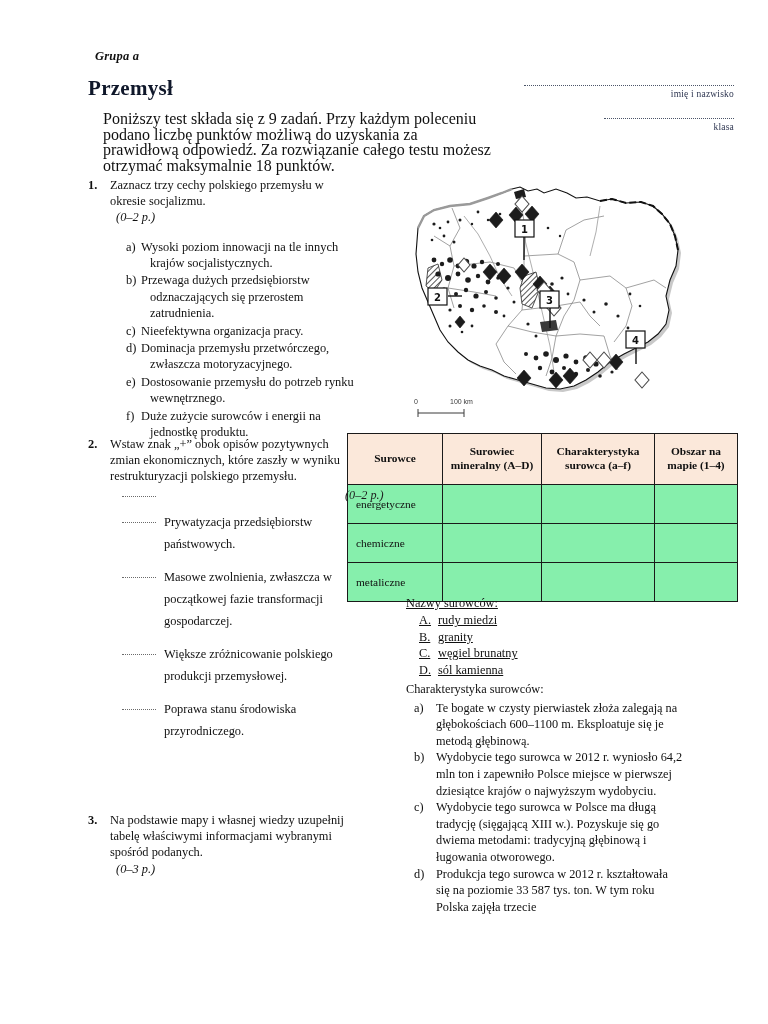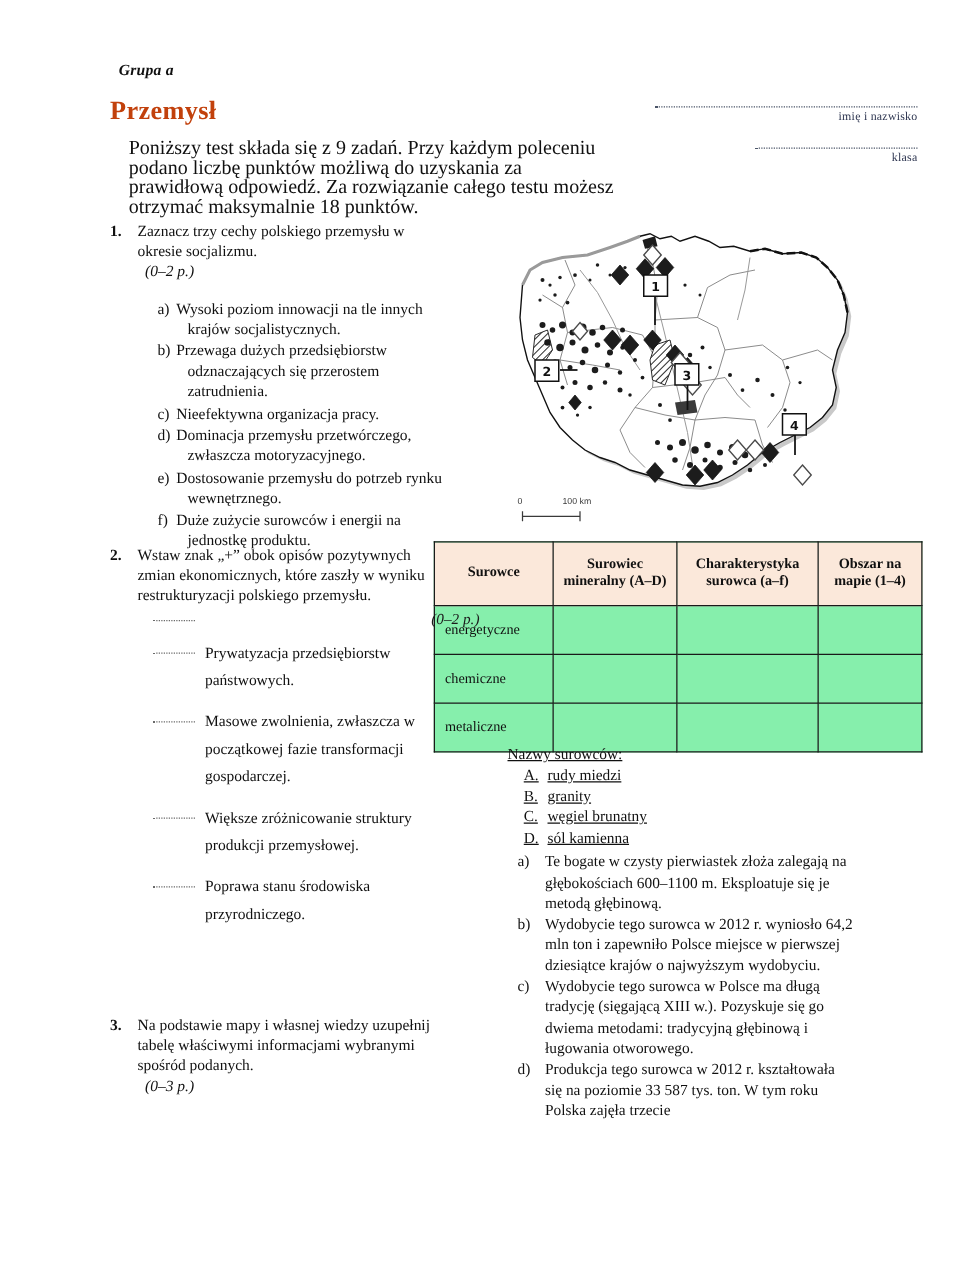--- a/index.html
+++ b/index.html
@@ -31,21 +31,21 @@
     font-weight: bold;
     font-style: italic;
     letter-spacing: 0.2px;
   }
   .title {
     position: absolute;
     left: 88px;
     top: 76px;
     font-size: 21px;
     font-weight: bold;
-    color: #c2410c;
+    color: #0f172a;
     letter-spacing: 0.3px;
   }
   .intro {
     position: absolute;
     left: 71px;
     top: 111px;
     width: 390px;
     font-size: 16px;
     line-height: 15.6px;
     margin-left: 32px;
@@ -282,21 +282,21 @@
         <div class="fill">
           <span class="fill-dots"></span>
           <span class="fill-txt">Prywatyzacja przedsiębiorstw państwowych.</span>
         </div>
         <div class="fill">
           <span class="fill-dots"></span>
           <span class="fill-txt">Masowe zwolnienia, zwłaszcza w początkowej fazie transformacji gospodarczej.</span>
         </div>
         <div class="fill">
           <span class="fill-dots"></span>
-          <span class="fill-txt">Większe zróżnicowanie struktury produkcji przemysłowej.</span>
+          <span class="fill-txt">Większe zróżnicowanie polskiego produkcji przemysłowej.</span>
         </div>
         <div class="fill">
           <span class="fill-dots"></span>
           <span class="fill-txt">Poprawa stanu środowiska przyrodniczego.</span>
         </div>
       </div>
     </div>
   </div>
 
   <div class="q" style="left:88px; top:812px; width:262px;">
@@ -545,20 +545,21 @@
       <span class="lt">C.</span>
       <span class="tx">węgiel brunatny</span>
     </div>
     <div class="ritem">
       <span class="lt">D.</span>
       <span class="tx">sól kamienna</span>
     </div>
   </div>
 
   <div class="clist" style="top:681px;">
+    <div class="hd" style="margin-bottom:2px;">Charakterystyka surowców:</div>
     <div class="citem">
       <span class="lt">a)</span>
       <span class="tx">Te bogate w czysty pierwiastek złoża zalegają na głębokościach 600–1100 m. Eksploatuje się je metodą głębinową.</span>
     </div>
     <div class="citem">
       <span class="lt">b)</span>
       <span class="tx">Wydobycie tego surowca w 2012 r. wyniosło 64,2 mln ton i zapewniło Polsce miejsce w pierwszej dziesiątce krajów o najwyższym wydobyciu.</span>
     </div>
     <div class="citem">
       <span class="lt">c)</span>

